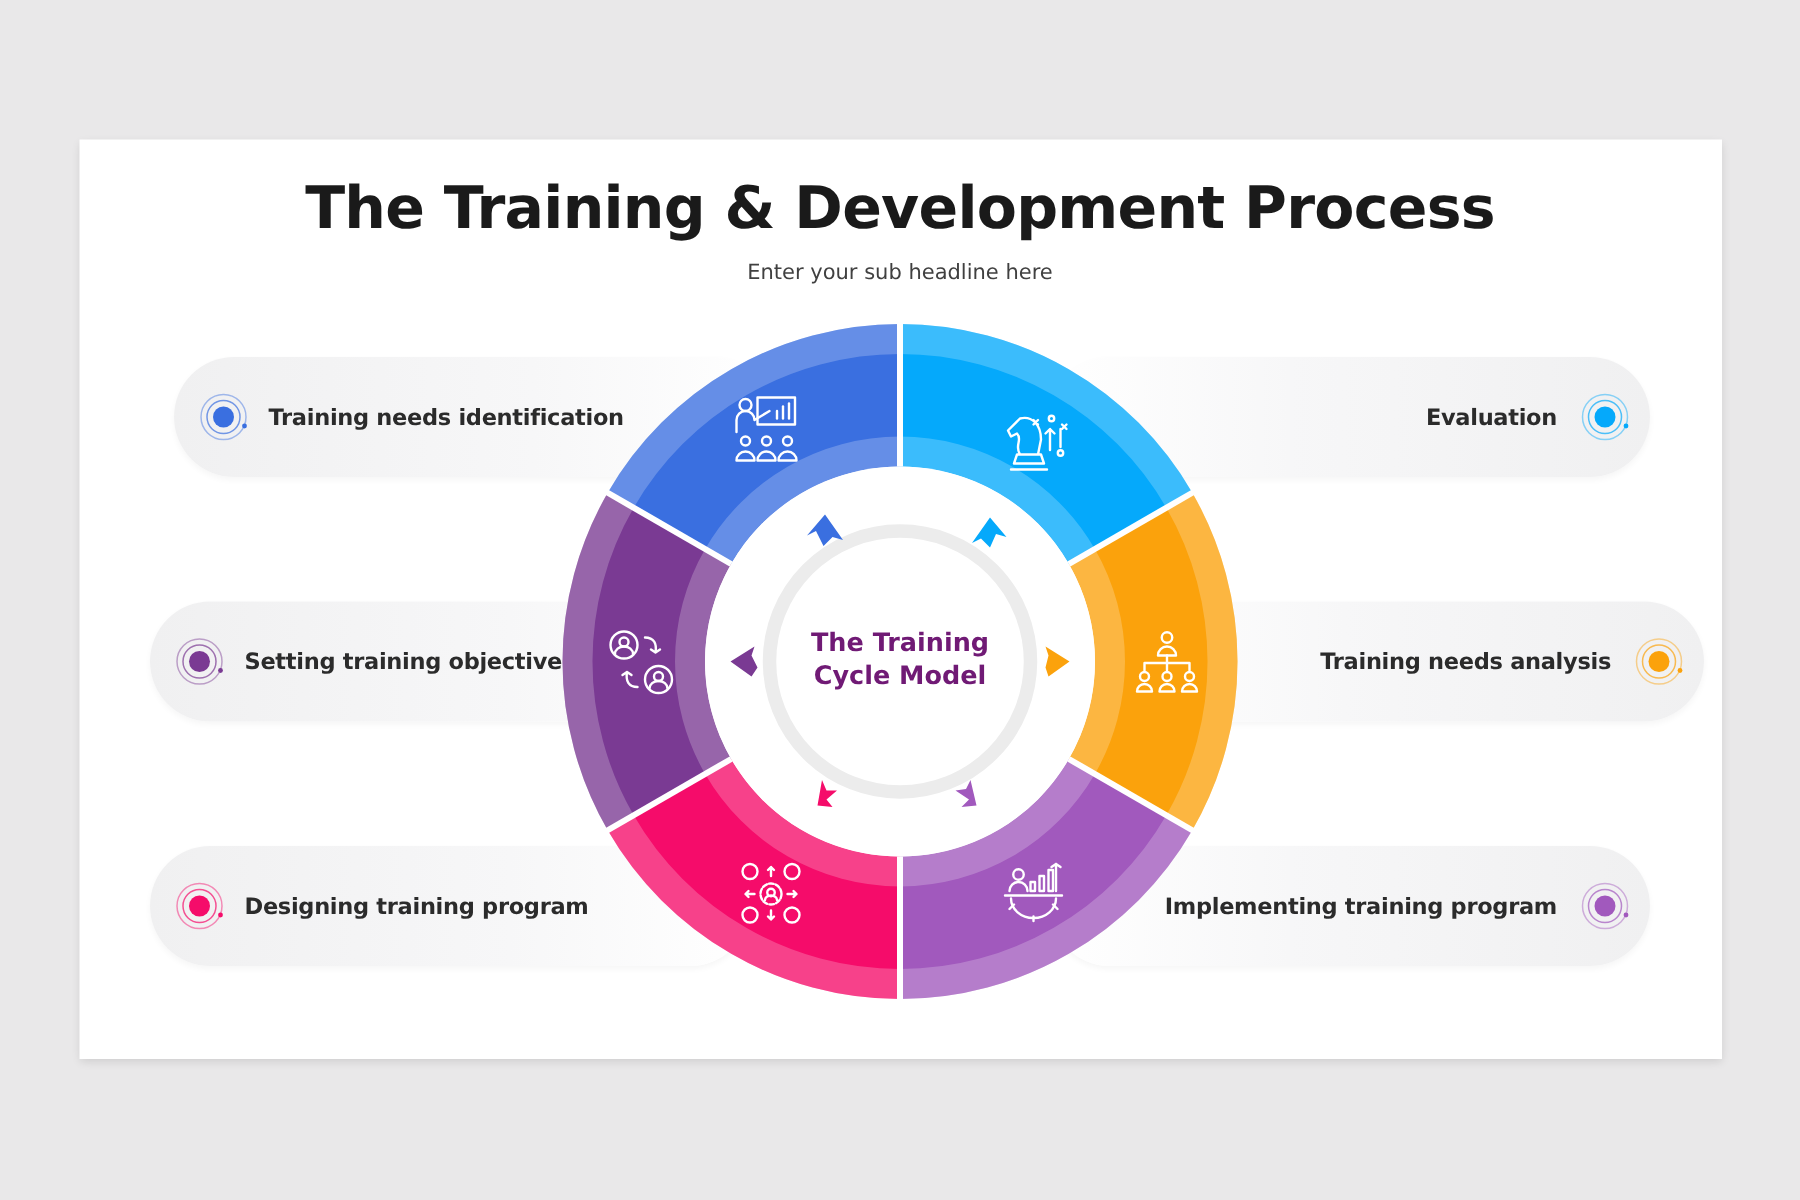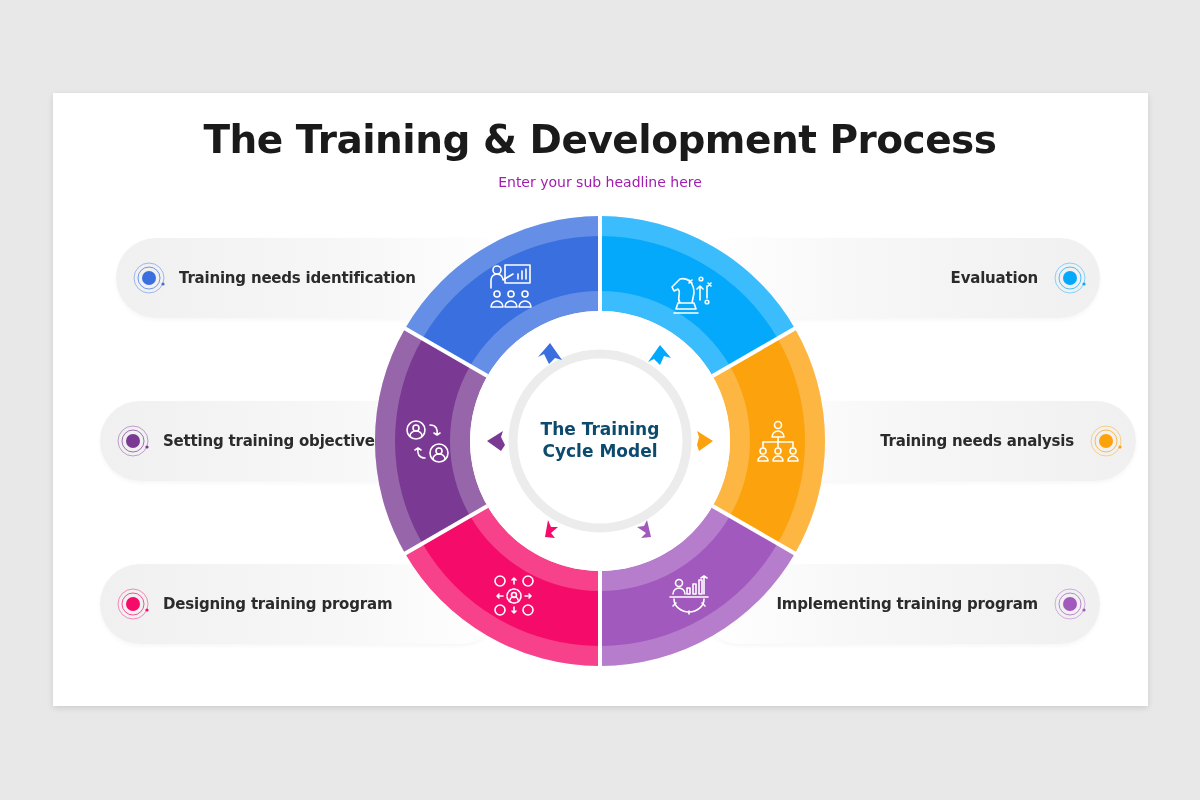--- a/index.html
+++ b/index.html
@@ -1,25 +1,25 @@
 <!DOCTYPE html>
 <html><head>
 <meta charset="utf-8">
 <style>
   html, body { margin:0; padding:0; }
   body { width:1200px; height:800px; background:#e9e8e9; position:relative; overflow:hidden; font-family:"Liberation Sans", sans-serif; }
   .slide { position:absolute; left:53px; top:93px; width:1095px; height:613px; background:#ffffff; box-shadow:0 2px 6px rgba(0,0,0,0.12); }
   .title { position:absolute; left:0; right:0; top:117px; text-align:center; font-size:39px; color:#1a1a1a; font-family:"DejaVu Sans", sans-serif; font-weight:bold; letter-spacing:-0.5px; }
-  .subtitle { position:absolute; left:0; right:0; top:174px; text-align:center; font-size:14px; color:#a21caf; font-family:"DejaVu Sans", sans-serif; }
+  .subtitle { position:absolute; left:0; right:0; top:174px; text-align:center; font-size:14px; color:#404040; font-family:"DejaVu Sans", sans-serif; }
   .pill { position:absolute; height:80px; border-radius:40px; background:linear-gradient(90deg,#f0f0f1 0%,#f7f7f8 60%,#ffffff 100%); box-shadow:0 2px 4px rgba(0,0,0,0.04); }
   .pill.right { background:linear-gradient(270deg,#f0f0f1 0%,#f7f7f8 60%,#ffffff 100%); }
   .pill-label { position:absolute; top:31px; font-size:15px; font-weight:bold; color:#2b2b2b; font-family:"DejaVu Sans", sans-serif; white-space:nowrap; letter-spacing:-0.2px; }
   .target { position:absolute; top:22px; width:36px; height:36px; }
   svg.ring { position:absolute; left:0; top:0; }
-  .center-text { position:absolute; left:520px; top:418px; width:160px; text-align:center; font-size:17px; font-weight:bold; color:#0c4a6e; line-height:22px; font-family:"DejaVu Sans", sans-serif; }
+  .center-text { position:absolute; left:520px; top:418px; width:160px; text-align:center; font-size:17px; font-weight:bold; color:#701a75; line-height:22px; font-family:"DejaVu Sans", sans-serif; }
 </style>
 </head>
 <body>
 
 <div class="slide"></div>
 
 <div class="title">The Training &amp; Development Process</div>
 <div class="subtitle">Enter your sub headline here</div>
 
 <div class="pill" style="left:116px; top:238px; width:400px;">

